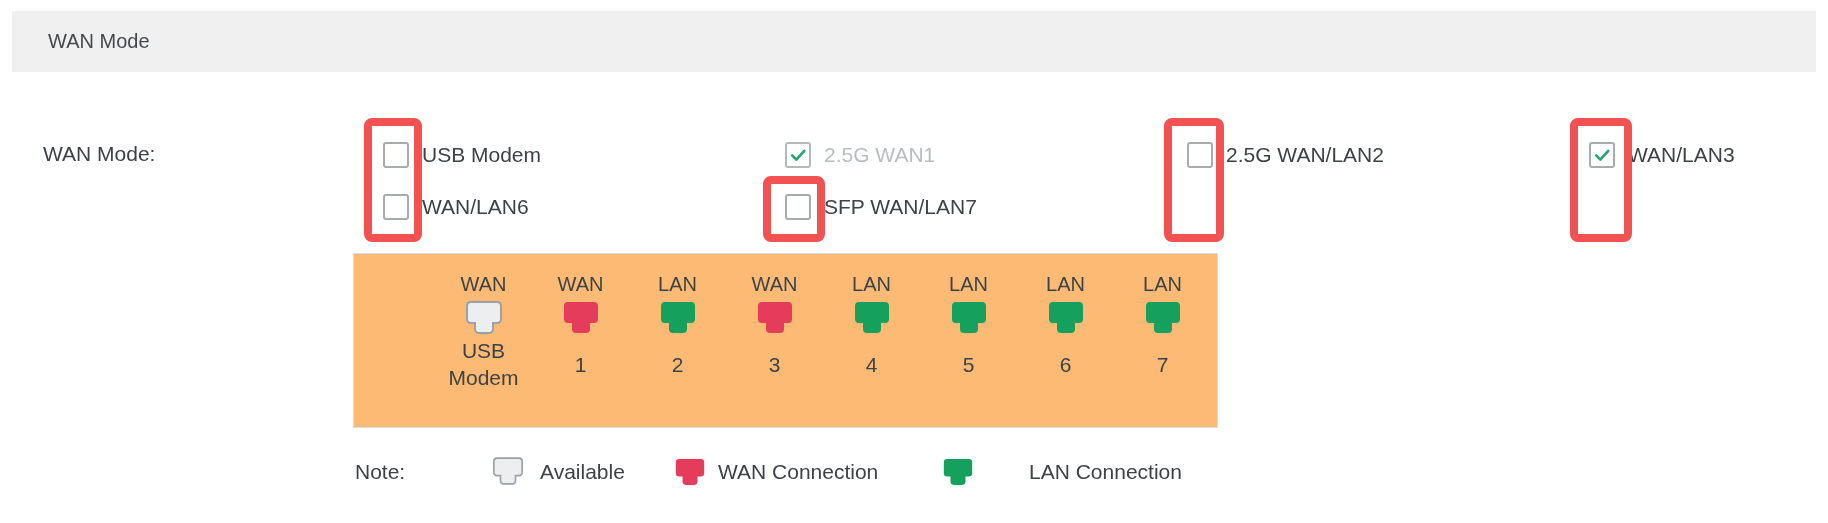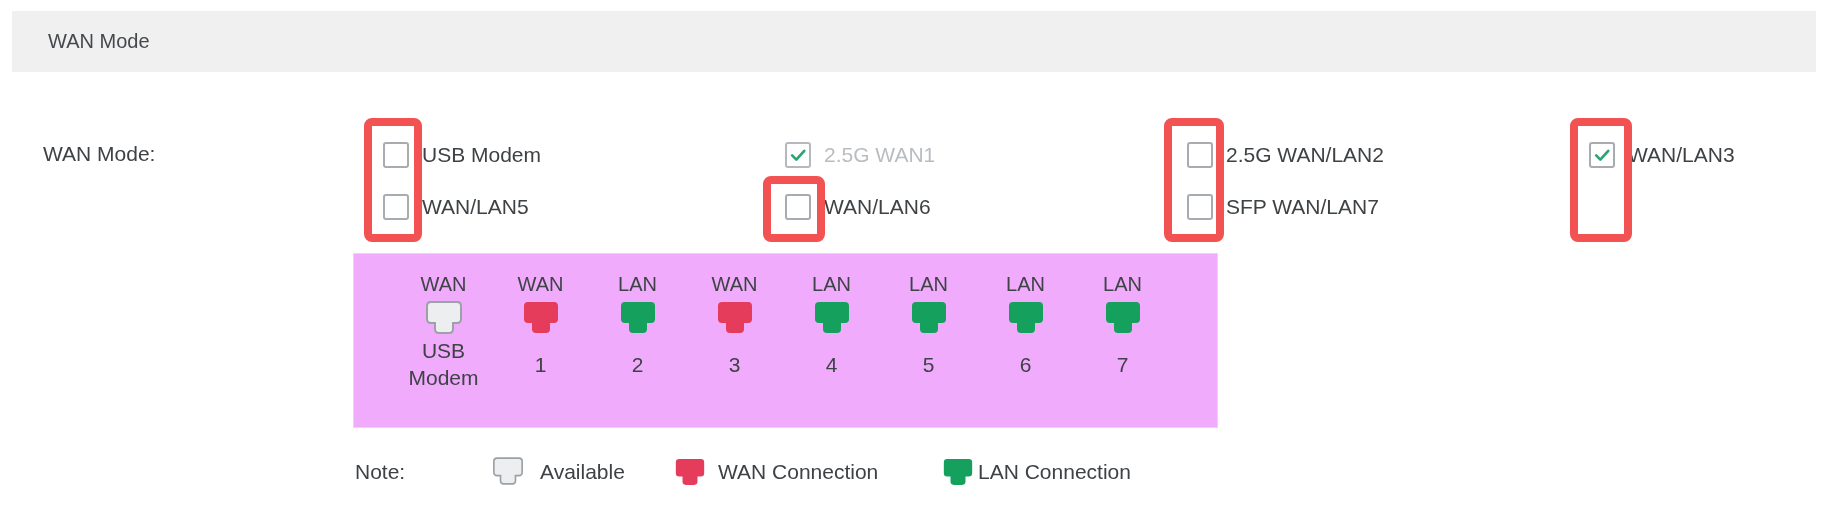--- a/index.html
+++ b/index.html
@@ -36,40 +36,40 @@
   .cb-label.disabled{color:var(--text-disabled);}
   
   .annotation{position:absolute;border:8px solid var(--annot);border-radius:8px;background:transparent;}
   .a1{left:364px;top:118px;width:58px;height:124px;}
   .a2{left:763px;top:176px;width:62px;height:66px;}
   .a3{left:1164px;top:118px;width:60px;height:124px;}
   .a4{left:1570px;top:118px;width:62px;height:124px;}
   
   .port-box{
     position:absolute;left:353px;top:253px;width:865px;height:175px;
-    border:1px solid var(--box-border);background:#f0abfc;
+    border:1px solid var(--box-border);background:#fdba74;padding-left:40px;
   }
   #port-columns{display:flex;padding:18px 0 0 41px;}
   .port-col{width:97px;text-align:center;}
   .port-type{font-size:20px;line-height:24px;color:#3f4346;}
   .port-ic{height:38px;padding-top:5px;}
   .port-name{
     margin-top:2px;height:56px;display:flex;align-items:center;justify-content:center;
     font-size:21px;line-height:27px;
   }
   
   .lg{position:absolute;font-size:21px;line-height:26px;white-space:nowrap;}
   .legend-ic{position:absolute;width:30px;height:28px;}
   .lg-note{left:355px;top:459px;}
   .lg-i1{left:493px;top:457px;}
   .lg-t1{left:540px;top:459px;}
   .lg-i2{left:675px;top:458px;}
   .lg-t2{left:718px;top:459px;}
   .lg-i3{left:943px;top:458px;}
-  .lg-t3{left:978px;top:459px;}
+  .lg-t3{left:1029px;top:459px;}
 </style>
 </head>
 <body>
 
 <div class="page">
 
   <div class="section-header">
     <span class="section-title">WAN Mode</span>
   </div>
 
@@ -92,24 +92,20 @@
         <span class="checkbox"></span>
         <span class="cb-label">2.5G WAN/LAN2</span>
       </div>
       <div class="cb-cell">
         <span class="checkbox checked">
           <svg viewBox="0 0 24 24" width="20" height="20">
             <path d="M5 12.5l5 5L19.5 7" fill="none" stroke="#2aa471" stroke-width="3.2" stroke-linecap="round" stroke-linejoin="round"></path>
           </svg>
         </span>
         <span class="cb-label">WAN/LAN3</span>
-      </div>
-      <div class="cb-cell">
-        <span class="checkbox"></span>
-        <span class="cb-label">WAN/LAN5</span>
       </div>
       <div class="cb-cell">
         <span class="checkbox"></span>
         <span class="cb-label">WAN/LAN6</span>
       </div>
       <div class="cb-cell">
         <span class="checkbox"></span>
         <span class="cb-label">SFP WAN/LAN7</span>
       </div>
     </div>

